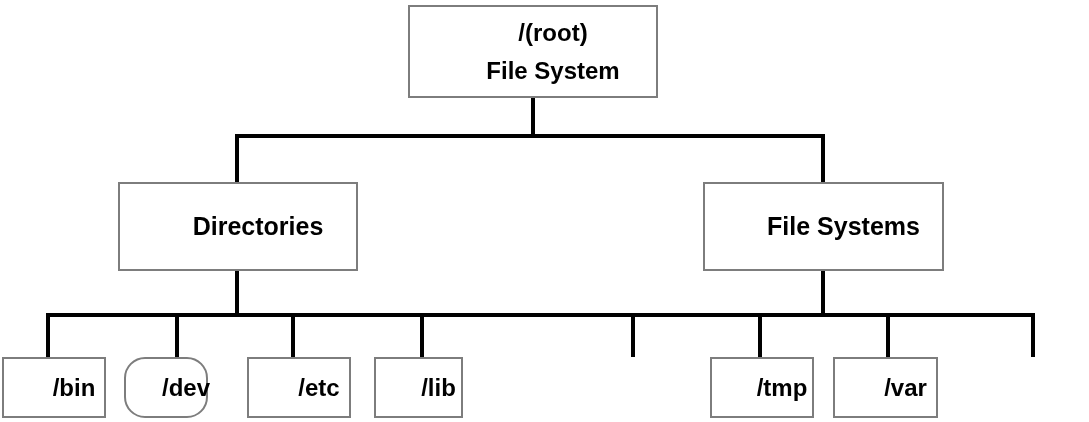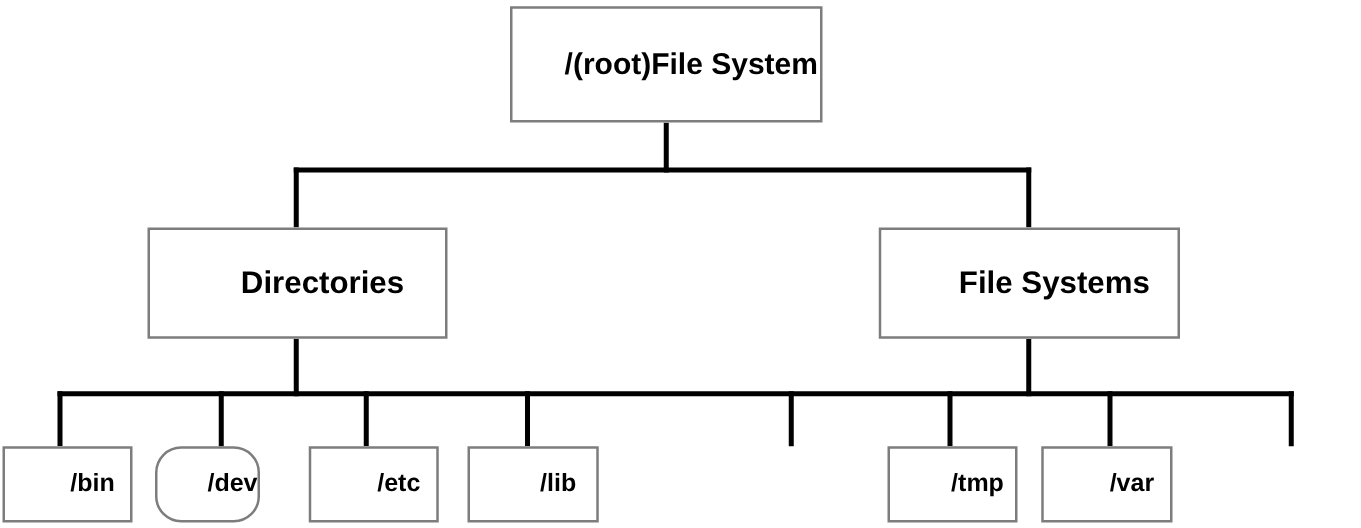--- a/index.html
+++ b/index.html
@@ -16,44 +16,44 @@
     overflow: hidden;
   }
   .node {
     position: absolute;
     box-sizing: border-box;
     background: #ffffff;
     border: 2px solid #7d7d7d;
     display: flex;
     align-items: center;
     justify-content: center;
-    flex-direction: row;
+    flex-direction: column;
     color: #000000;
     font-weight: bold;
     text-align: center;
     z-index: 2;
     padding-left: 40px;
   }
   .node .line1, .node .line2 {
     font-size: 24px;
     line-height: 1.55;
   }
   .node-root      { left: 408px; top: 5px;   width: 250px; height: 93px; }
   .node-l2        { font-size: 25px; }
   .node-dirs      { left: 118px; top: 182px; width: 240px; height: 89px; text-align: center; }
   .node-fs        { left: 703px; top: 182px; width: 241px; height: 89px; }
   .leaf {
     top: 357px;
     height: 61px;
-    font-size: 20px;
+    font-size: 24px;
   }
   .leaf-bin  { left: 2px;   width: 104px; }
   .leaf-dev  { left: 124px; width: 84px; border-radius: 21px; }
   .leaf-etc  { left: 247px; width: 104px; }
-  .leaf-lib  { left: 374px; width: 105px; }
+  .leaf-lib  { left: 374px; width: 89px; }
   .leaf-usr  { left: 585px; width: 105px; }
   .leaf-tmp  { left: 710px; width: 104px; }
   .leaf-var  { left: 833px; width: 105px; }
   .leaf-home { left: 960px; width: 105px; }
 
   .conn {
     position: absolute;
     background: #000000;
     z-index: 1;
   }

